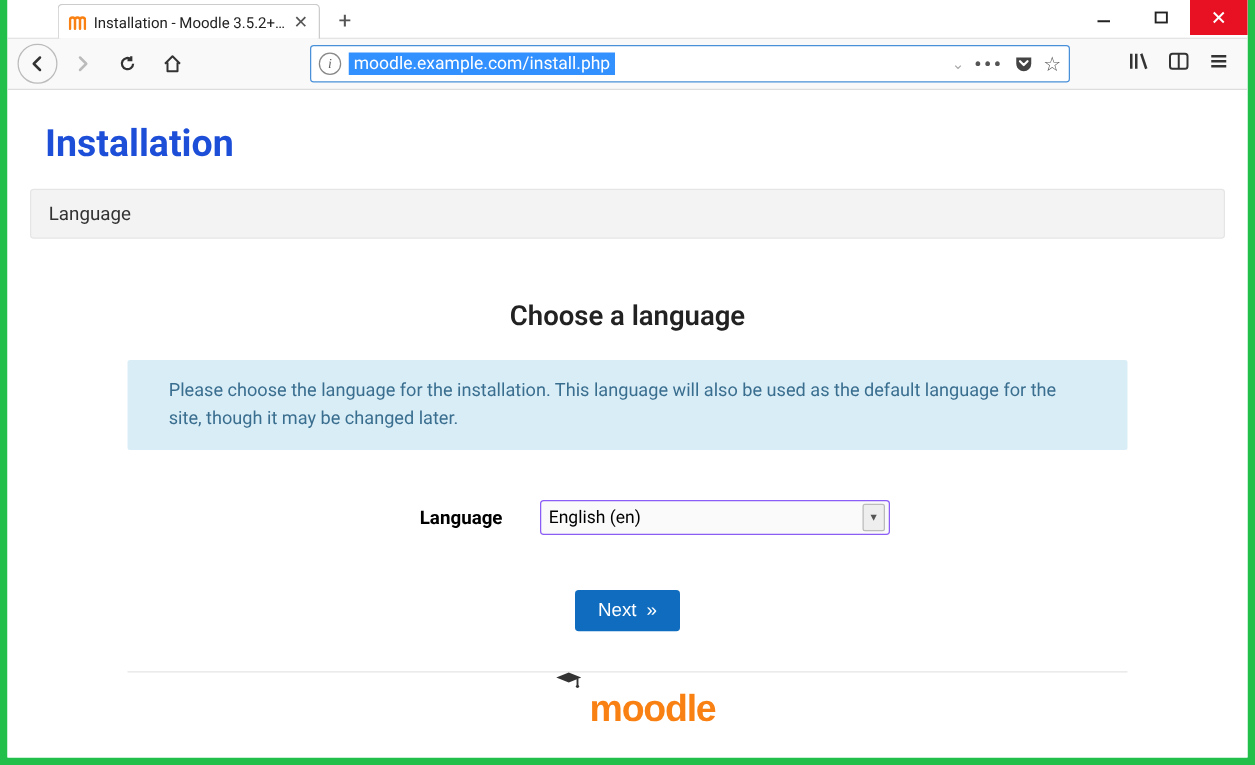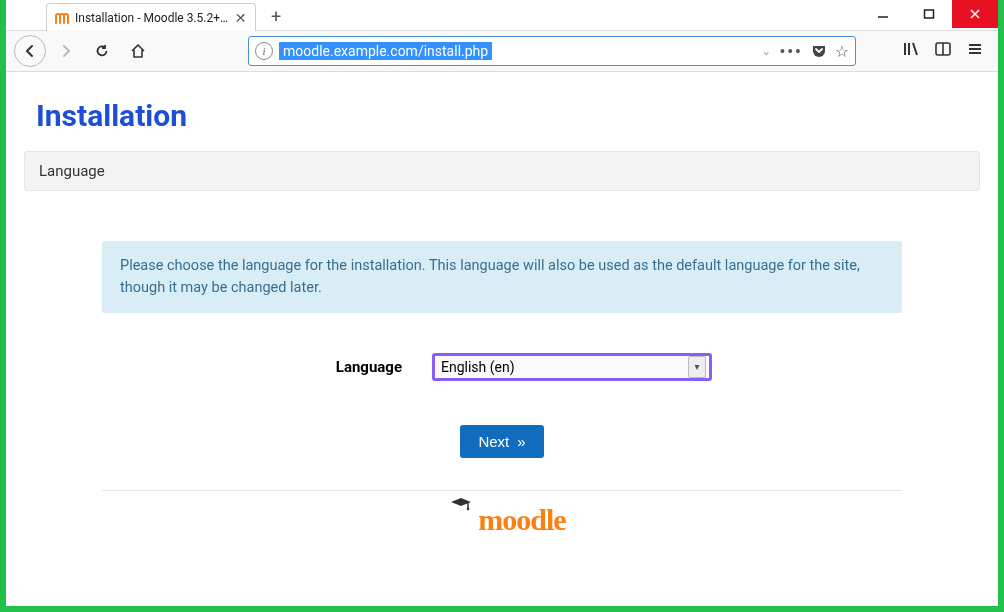--- a/index.html
+++ b/index.html
@@ -180,21 +180,21 @@
   h2.choose {
     font-size: 22px;
     font-weight: 600;
     color: #222;
     margin-bottom: 22px;
   }
   .alert {
     background: #d9edf7;
     color: #3a6e8f;
     text-align: left;
-    padding: 14px 18px;
+    padding: 14px 33px;
     border-radius: 2px;
     font-size: 14.5px;
     line-height: 1.5;
     margin-bottom: 40px;
   }
   .form-row {
     display: flex;
     align-items: center;
     justify-content: center;
     gap: 30px;
@@ -202,21 +202,21 @@
   }
   .form-label {
     font-weight: 700;
     font-size: 15px;
     width: 110px;
     text-align: right;
   }
   .select {
     width: 280px;
     height: 28px;
-    border: 3px solid #8b5cf6;
+    border: 1px solid #8b5cf6;
     border-radius: 3px;
     background: #fafafa;
     display: flex; align-items: center;
     padding: 0 6px;
     font-size: 14px;
     justify-content: space-between;
   }
   .select .dd {
     width: 18px; height: 22px;
     background: #eee;
@@ -238,27 +238,27 @@
     gap: 8px;
     cursor: pointer;
   }
   hr.sep {
     border: none;
     border-top: 1px solid #e5e5e5;
     margin: 32px 0 12px 0;
   }
   .logo-wrap { text-align: center; }
   .moodle-logo {
-    font-family: Liberation Serif, serif;
+    font-family: Liberation Sans, sans-serif;
     font-size: 30px;
     font-weight: 700;
     color: #f98012;
     letter-spacing: -1px;
     display: inline-flex;
-    align-items: center;
+    align-items: flex-start;
     gap: 18px;
   }
   .moodle-logo .cap {
     position: relative;
     top: -14px;
     left: 12px;
     font-size: 16px;
     color: #333;
   }
 </style>
@@ -364,20 +364,21 @@
       </span>
     </div>
   </div>
 
   <div class="page">
     <h1 class="inst">Installation</h1>
 
     <div class="panel-header">Language</div>
 
     <div class="content">
+      <h2 class="choose">Choose a language</h2>
 
       <div class="alert">Please choose the language for the installation. This language will also be used as the default language for the site, though it may be changed later.</div>
 
       <div class="form-row">
         <div class="form-label">Language</div>
         <div class="select">
           <span>English (en)</span>
           <span class="dd">▾</span>
         </div>
       </div>

